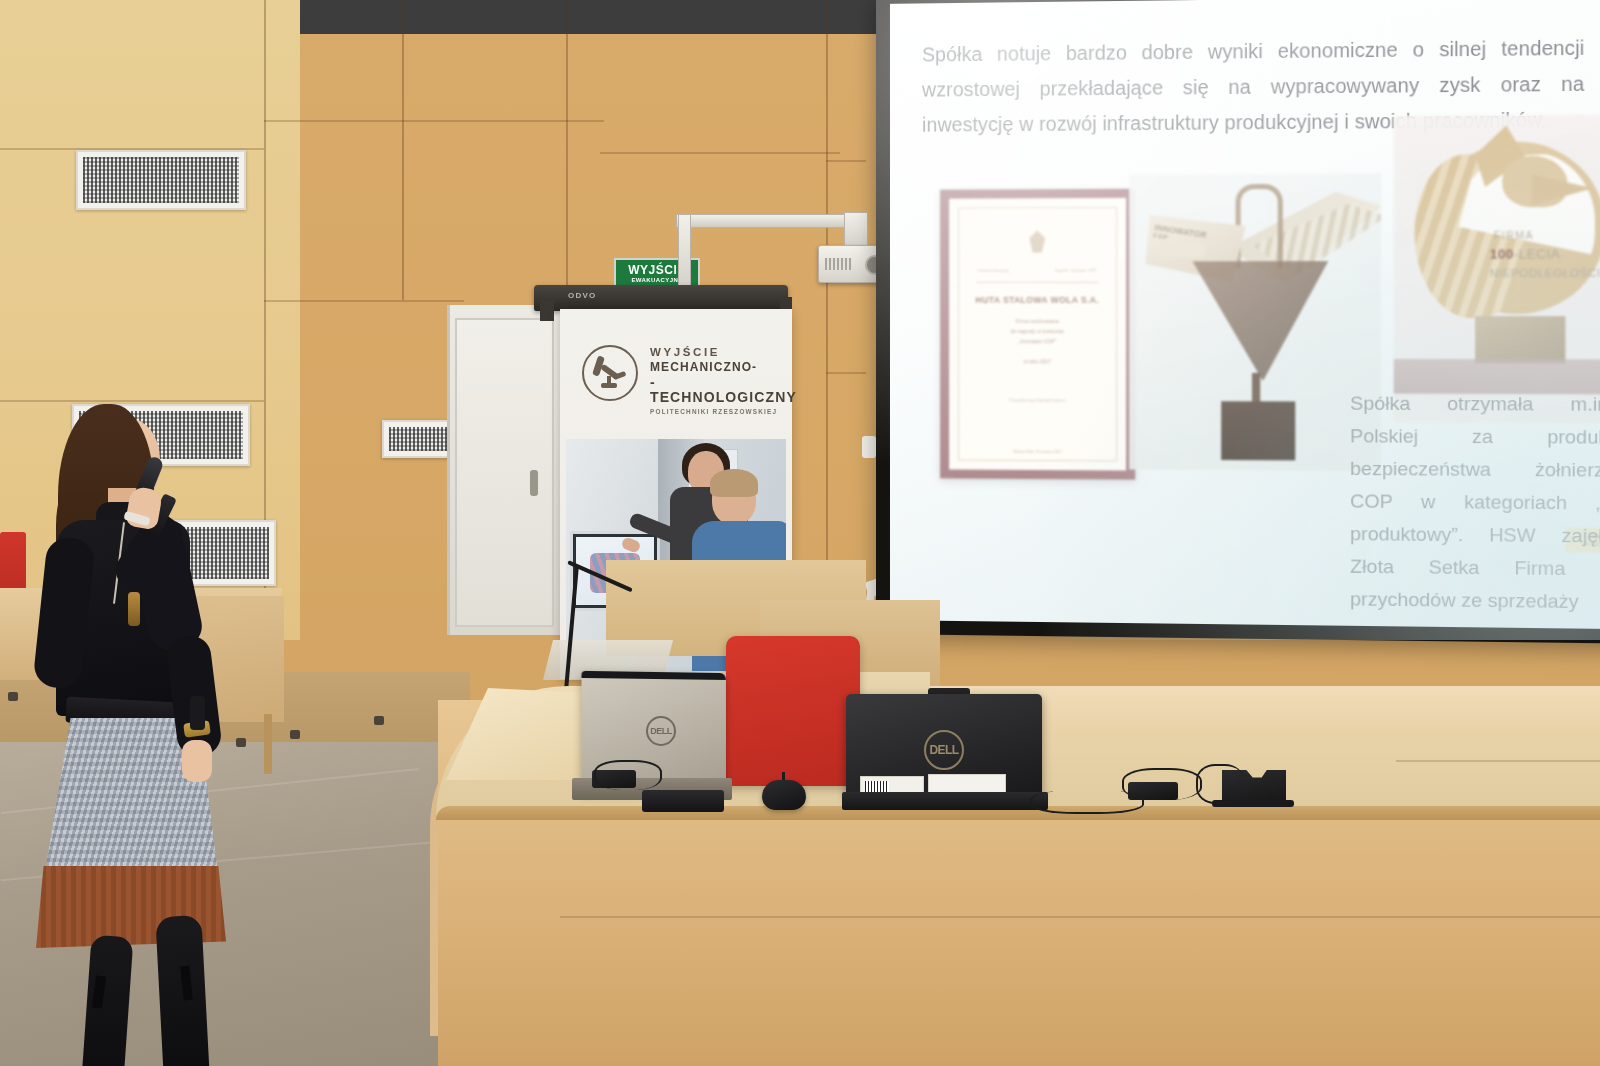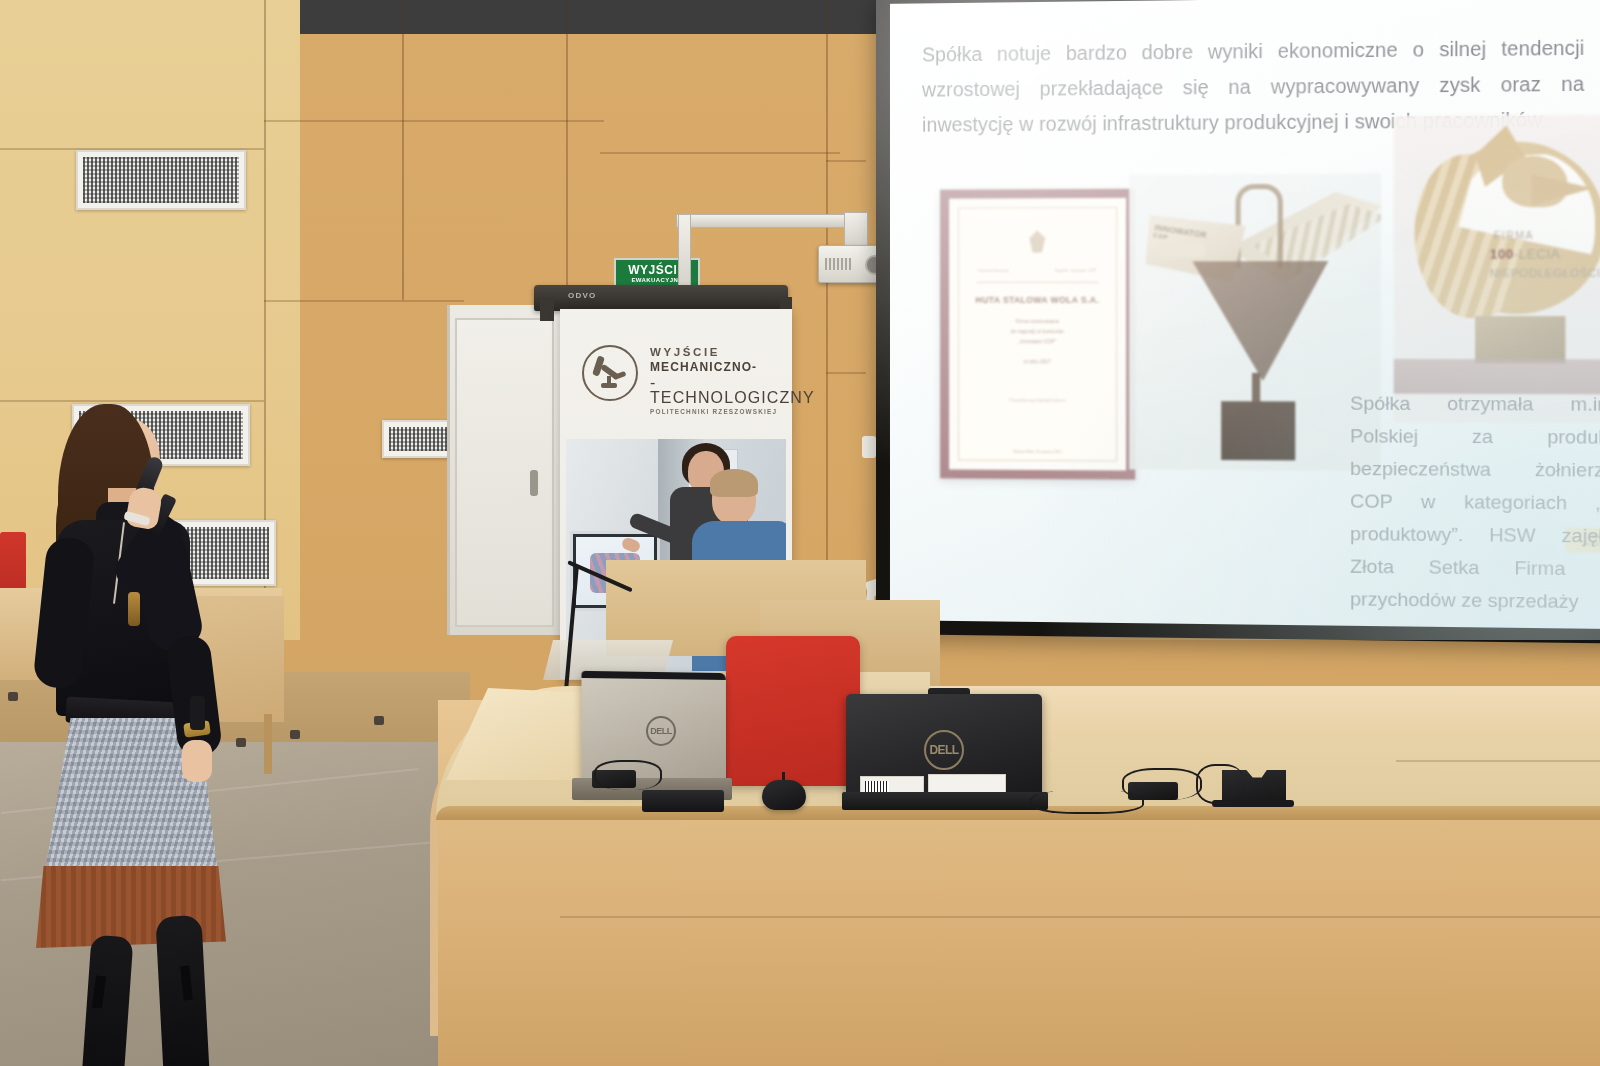--- a/index.html
+++ b/index.html
@@ -158,21 +158,21 @@
   .rollup-foot{position:absolute;left:540px;top:299px;width:14px;height:22px;background:#3a3632;}
   .rollup-foot2{position:absolute;left:780px;top:297px;width:12px;height:20px;background:#3a3632;}
   .banner{position:absolute;left:560px;top:309px;width:232px;height:370px;
      background:linear-gradient(180deg,#f3f1ec 0%,#efece6 100%);
      box-shadow:0 3px 10px rgba(0,0,0,.22);}
   .banner-logo{position:absolute;left:22px;top:36px;display:flex;gap:12px;align-items:flex-start;}
   .robot-mark{width:52px;height:52px;border:2px solid #6b5f52;border-radius:50%;position:relative;flex:none;}
   .robot-mark i{position:absolute;background:#6b5f52;display:block;}
   .bl1{font-size:11.5px;letter-spacing:2.6px;color:#5e544a;font-weight:700;line-height:15px;}
   .bl2{font-size:12px;letter-spacing:1.1px;color:#4b4239;font-weight:700;line-height:15px;}
-  .bl3{font-size:16px;letter-spacing:1.1px;color:#4b4239;font-weight:400;line-height:15px;}
+  .bl3{font-size:14px;letter-spacing:1.1px;color:#4b4239;font-weight:700;line-height:15px;}
   .bl4{font-size:6.4px;letter-spacing:1.2px;color:#7d7266;font-weight:700;margin-top:3px;}
   .banner-photo{position:absolute;left:6px;top:130px;width:220px;height:234px;overflow:hidden;
      background:linear-gradient(180deg,#cfd6da,#b9c2c8);}
   .bp-wall{position:absolute;inset:0;background:linear-gradient(110deg,#e7eaec 0%,#d3d9dd 48%,#c3ccd2 100%);}
   .bp-machine{position:absolute;left:92px;top:0;width:46px;height:190px;
      background:linear-gradient(90deg,#aab2b8,#cfd6da);}
   .bp-panel{position:absolute;left:122px;top:10px;width:48px;height:58px;background:#e9edef;border:1px solid #c4ccd1;}
   .bp-panel i{position:absolute;width:7px;height:7px;border-radius:50%;background:#e0b23a;}
   .bp-monitor{position:absolute;left:4px;top:92px;width:84px;height:74px;
      background:#2b3238;border:3px solid #d6dade;border-radius:2px;}

